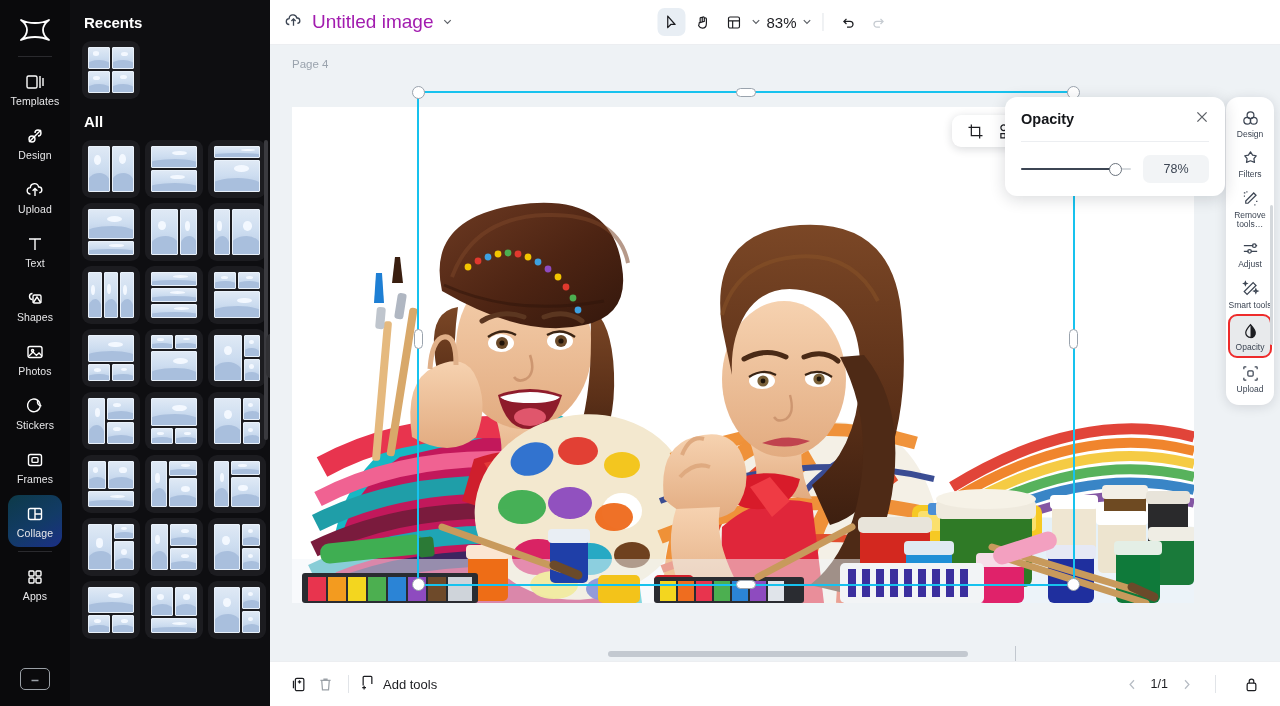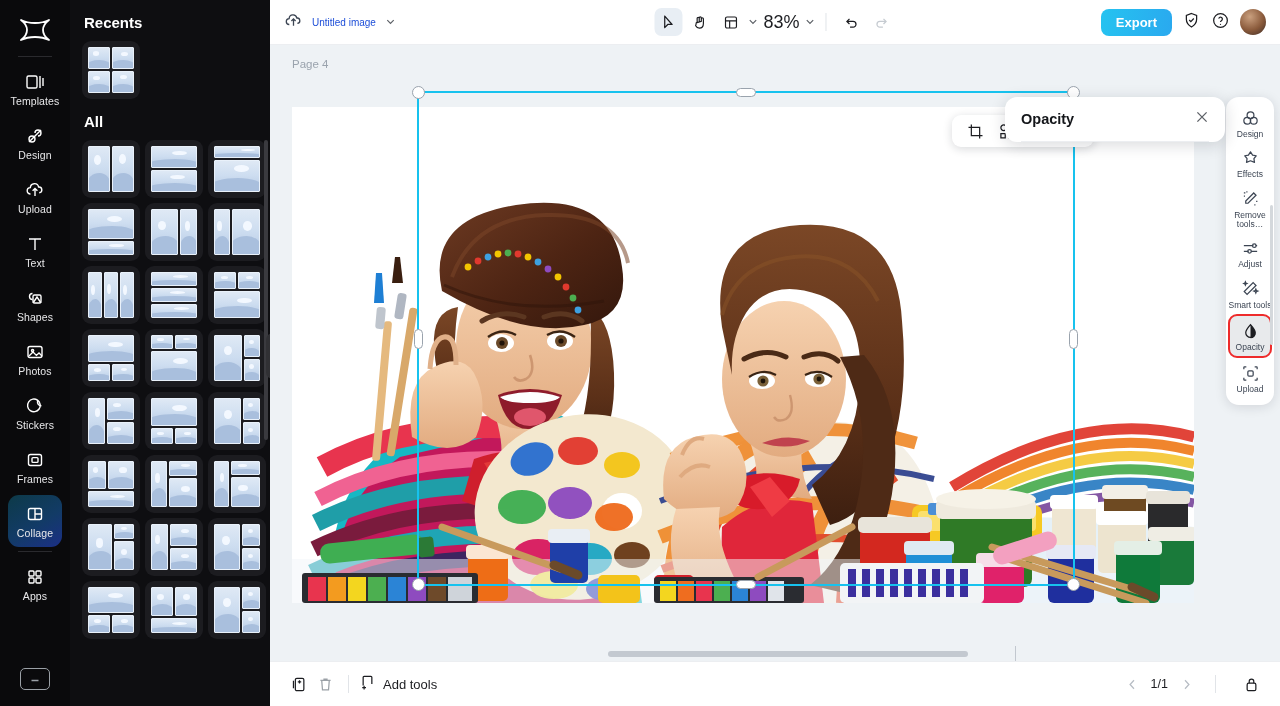--- a/index.html
+++ b/index.html
@@ -69,28 +69,28 @@
 
   
   #main { flex: 1 1 auto; height: 706px; position: relative; background: #ffffff; display:flex; flex-direction:column; }
 
   
   #topbar {
     height: 45px; flex: 0 0 45px; background: #fff; border-bottom: 1px solid #eceef1;
     display: flex; align-items: center; padding: 0 14px; position: relative; z-index: 12;
   }
   .tb-left { display:flex; align-items:center; gap: 9px; }
-  .doc-name { font-size: 10px; color: #1d4ed8; }
+  .doc-name { font-size: 19px; color: #a21caf; }
   .chev { color: #5c6066; }
   .tb-center { position:absolute; left: 50%; transform: translateX(-50%);
     display:flex; align-items:center; gap: 3px; }
   .tool-btn { width: 28px; height: 28px; border-radius: 7px; display:flex;
     align-items:center; justify-content:center; cursor:pointer; }
   .tool-btn.sel { background: #e8eef4; }
-  .zoom-val { font-size: 18px; color: #1c1d21; padding: 0 2px; }
+  .zoom-val { font-size: 15px; color: #1c1d21; padding: 0 2px; }
   .vdiv { width: 1px; height: 18px; background: #e1e4e8; margin: 0 7px; }
   .tb-right { margin-left: auto; display:flex; align-items:center; gap: 10px; }
   #export-btn {
     background: linear-gradient(100deg,#25c3f0 0%, #2aa9ef 100%);
     color: #fff; font-size: 13px; font-weight: bold;
     border: none; border-radius: 8px; height: 27px; padding: 0 15px; cursor: pointer;
   }
   .avatar { width: 26px; height: 26px; border-radius: 50%; overflow:hidden;
     background: radial-gradient(circle at 38% 30%, #caa07f, #8a5a3b 55%, #3a2a25 100%); cursor:pointer; }
 
@@ -704,37 +704,20 @@
           </svg>
         </div>
         <div class="tool-btn">
           <svg width="17" height="17" viewBox="0 0 18 18" fill="none" stroke="#c6cbd1" stroke-width="1.35">
             <path d="M13 7.8H6.8a3.1 3.1 0 000 6.2H10"></path>
               <path d="M10.6 5.2l2.7 2.7-2.7 2.6"></path>
           </svg>
         </div>
       </div>
 
-      <div class="tb-right">
-        <button id="export-btn">Export</button>
-        <span>
-          <svg width="19" height="19" viewBox="0 0 20 20" fill="none" stroke="#1c1d21" stroke-width="1.3">
-            <path d="M10 2.6l5.4 2v4.2c0 3.5-2.3 6.4-5.4 8-3.1-1.6-5.4-4.5-5.4-8V4.6z"></path>
-            <path d="M7.6 9.5l1.7 1.7 3.1-3.3"></path>
-          </svg>
-        </span>
-        <span>
-          <svg width="19" height="19" viewBox="0 0 20 20" fill="none" stroke="#1c1d21" stroke-width="1.3">
-            <circle cx="10" cy="10" r="7.2"></circle>
-            <path d="M8.2 8a1.9 1.9 0 113 1.9c-.7.5-1.2.9-1.2 1.8"></path>
-            <circle cx="10" cy="14" r=".65" fill="#1c1d21" stroke="none"></circle>
-          </svg>
-        </span>
-        <div class="avatar"></div>
-      </div>
     </div>
 
     <div id="canvas-area">
       <div id="page-label">Page 4</div>
 
       <div id="page">
         <div id="photo">
           <div class="ph-bg"></div>
           <svg width="902" height="496" viewBox="0 0 902 496" style="position:absolute;left:0;top:0">
             <defs>
@@ -1075,40 +1058,48 @@
       <div id="opacity-panel">
         <div class="op-head">
           <span class="op-title">Opacity</span>
           <span class="op-close">
             <svg width="14" height="14" viewBox="0 0 14 14" fill="none" stroke="#5c6066" stroke-width="1.3">
               <path d="M2.4 2.4l9.2 9.2M11.6 2.4l-9.2 9.2"></path>
             </svg>
           </span>
         </div>
         <div class="op-rule"></div>
+        <div class="op-body">
+          <div class="slider" id="op-slider">
+            <div class="trk"></div>
+            <div class="fil" id="op-fill" style="width: 93.6px;"></div>
+            <div class="knb" id="op-knob" style="left: 87.6px;"></div>
+          </div>
+          <div class="op-val">78%</div>
+        </div>
       </div>
 
       <div id="right-rail">
         <div class="rr-item">
           <span class="rr-ico">
             <svg width="19" height="19" viewBox="0 0 20 20" fill="none" stroke="#3c4553" stroke-width="1.3">
               <circle cx="10" cy="6.6" r="3.6"></circle>
                 <circle cx="6.6" cy="12.4" r="3.6"></circle>
                 <circle cx="13.4" cy="12.4" r="3.6"></circle>
             </svg>
           </span>
           <span class="rr-lbl">Design</span>
         </div>
         <div class="rr-item">
           <span class="rr-ico">
             <svg width="19" height="19" viewBox="0 0 20 20" fill="none" stroke="#3c4553" stroke-width="1.3" stroke-linejoin="round">
               <path d="M10 3l2.2 3.4 3.8.7-2.4 3 .6 3.9L10 12.4 5.8 14l.6-3.9-2.4-3 3.8-.7z"></path>
             </svg>
           </span>
-          <span class="rr-lbl">Effects</span>
+          <span class="rr-lbl">Filters</span>
         </div>
         <div class="rr-item">
           <span class="rr-ico">
             <svg width="19" height="19" viewBox="0 0 20 20" fill="none" stroke="#3c4553" stroke-width="1.3">
               <path d="M13.4 4.2l2.4 2.4L7.4 15H5v-2.4z"></path>
               <path d="M3 4.2h1.6M3 7.4h1.2M5.6 3h1.2M16.6 12.4v1.2M14 16.6h1.2" stroke-dasharray="1.6 1.6"></path>
             </svg>
           </span>
           <span class="rr-lbl">Remove tools…</span>
         </div>

